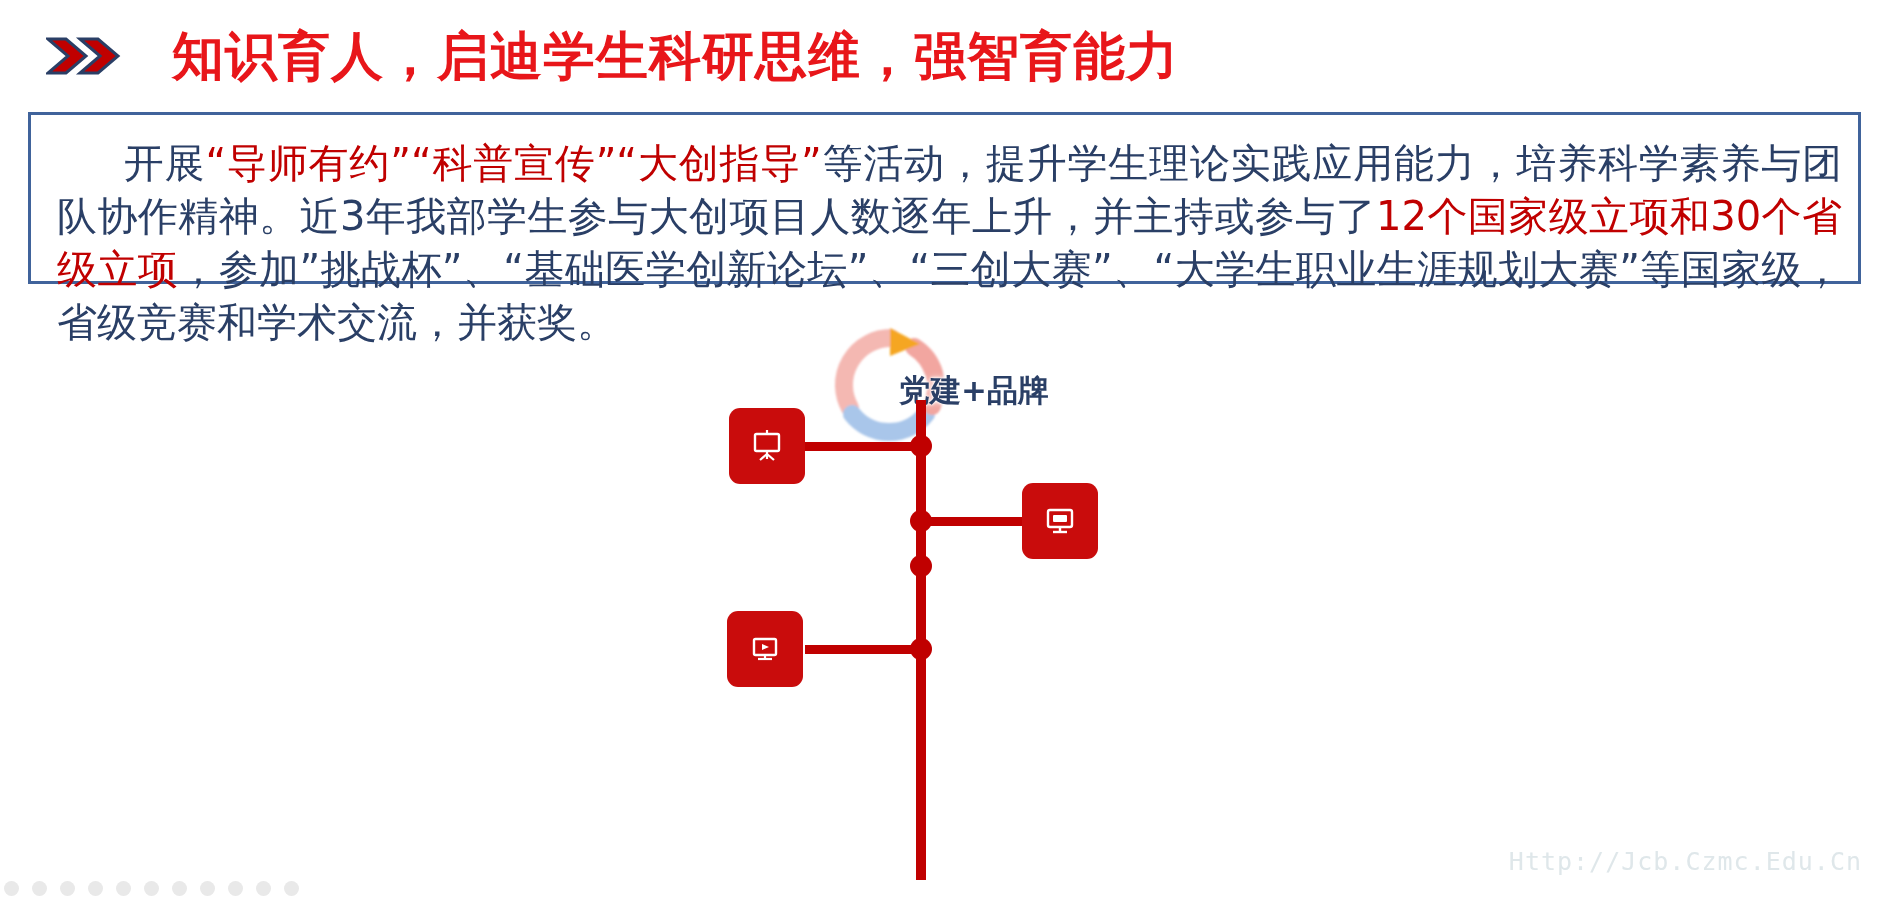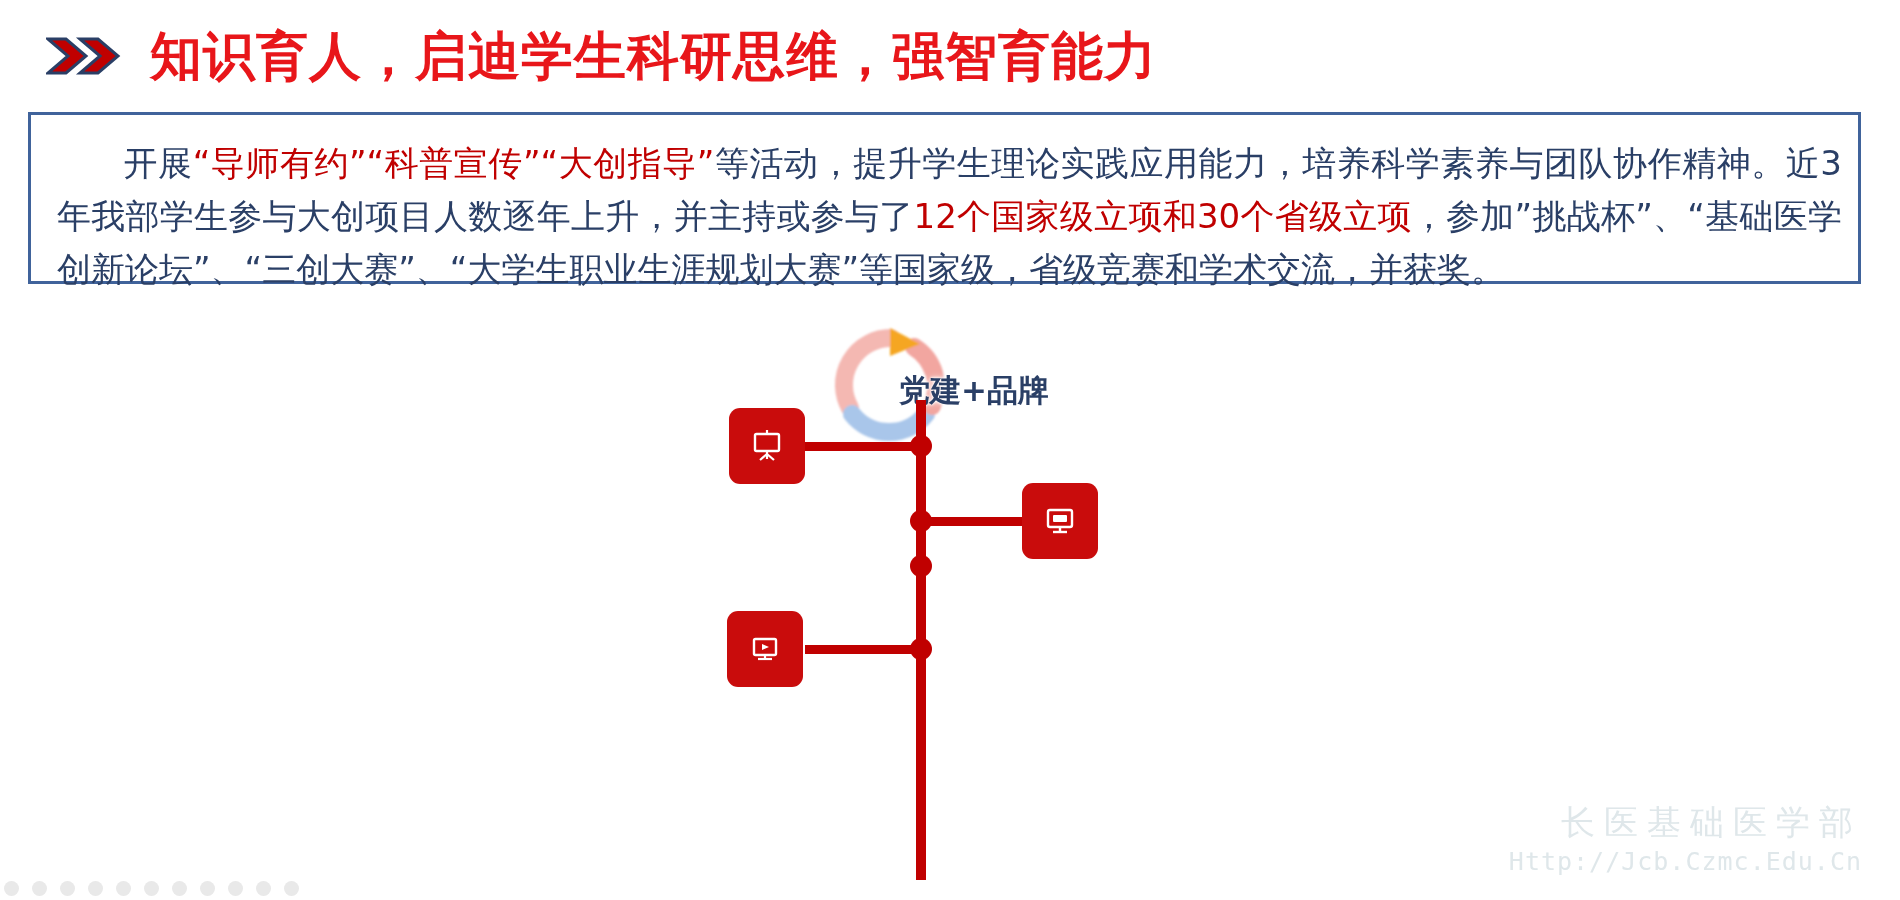--- a/index.html
+++ b/index.html
@@ -9,30 +9,31 @@
     font-family:"Liberation Sans","DejaVu Sans",sans-serif;
   }
 
   
   .title-row{position:absolute;left:46px;top:30px;display:flex;align-items:center;gap:26px;}
   .chev-wrap{display:flex;align-items:center;gap:2px;}
   .title-text{
     color:#e8161a;font-size:52px;font-weight:700;letter-spacing:1px;
     white-space:nowrap;line-height:1;
     font-family:"DejaVu Sans","Liberation Sans",sans-serif;
+    margin-left:22px;
   }
 
   
   .body-box{
     position:absolute;left:28px;top:112px;width:1833px;height:172px;
     border:3px solid #40639b;box-sizing:border-box;background:#ffffff;
   }
   .body-para{
     margin:0;padding:22px 16px 0 26px;
-    color:#2a3f66;font-size:34px;line-height:53px;
+    color:#2a3f66;font-size:40px;line-height:53px;
     text-align:justify;text-indent:0;
     font-family:"DejaVu Sans","Liberation Sans",sans-serif;
     font-weight:400;
   }
   .body-para .indent{display:inline-block;width:66px;}
   .hl{color:#c00000;}
 
   
   .emblem{position:absolute;left:828px;top:322px;width:126px;height:126px;}
   .emblem svg{display:block;}
@@ -144,21 +145,20 @@
     <svg width="40" height="40" viewBox="0 0 40 40">
       <rect x="9" y="10" width="22" height="16" rx="1.5" fill="none" stroke="#ffffff" stroke-width="2.4"></rect>
       <path d="M17 15 L24 18 L17 21 Z" fill="#ffffff"></path>
       <line x1="20" y1="26" x2="20" y2="30" stroke="#ffffff" stroke-width="2.2"></line>
       <line x1="13" y1="30" x2="27" y2="30" stroke="#ffffff" stroke-width="2.2"></line>
     </svg>
   </div>
 </div>
 
 <div class="wm">
-  <div class="wm-cn">长医基础医学部</div>
   <div class="wm-url">Http://Jcb.Czmc.Edu.Cn</div>
 </div>
 
 <div class="dots">
   <i></i>
     <i></i>
     <i></i>
     <i></i>
     <i></i>
     <i></i>

